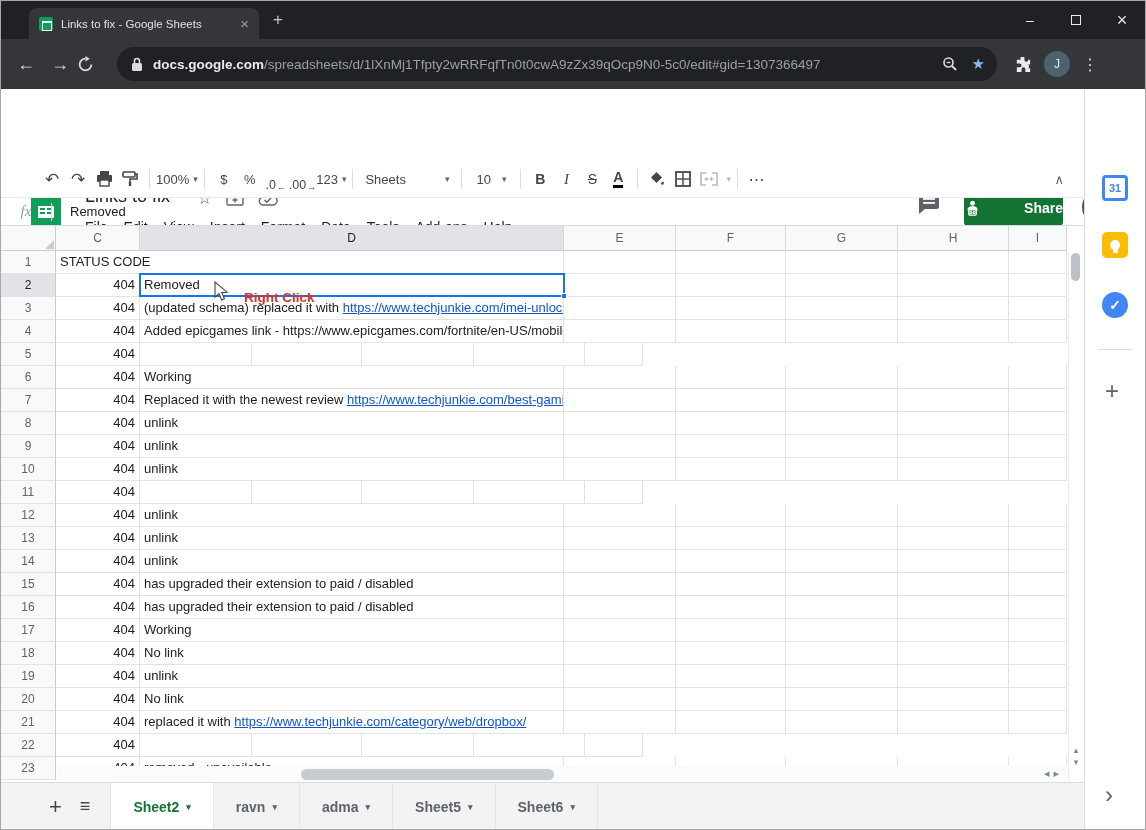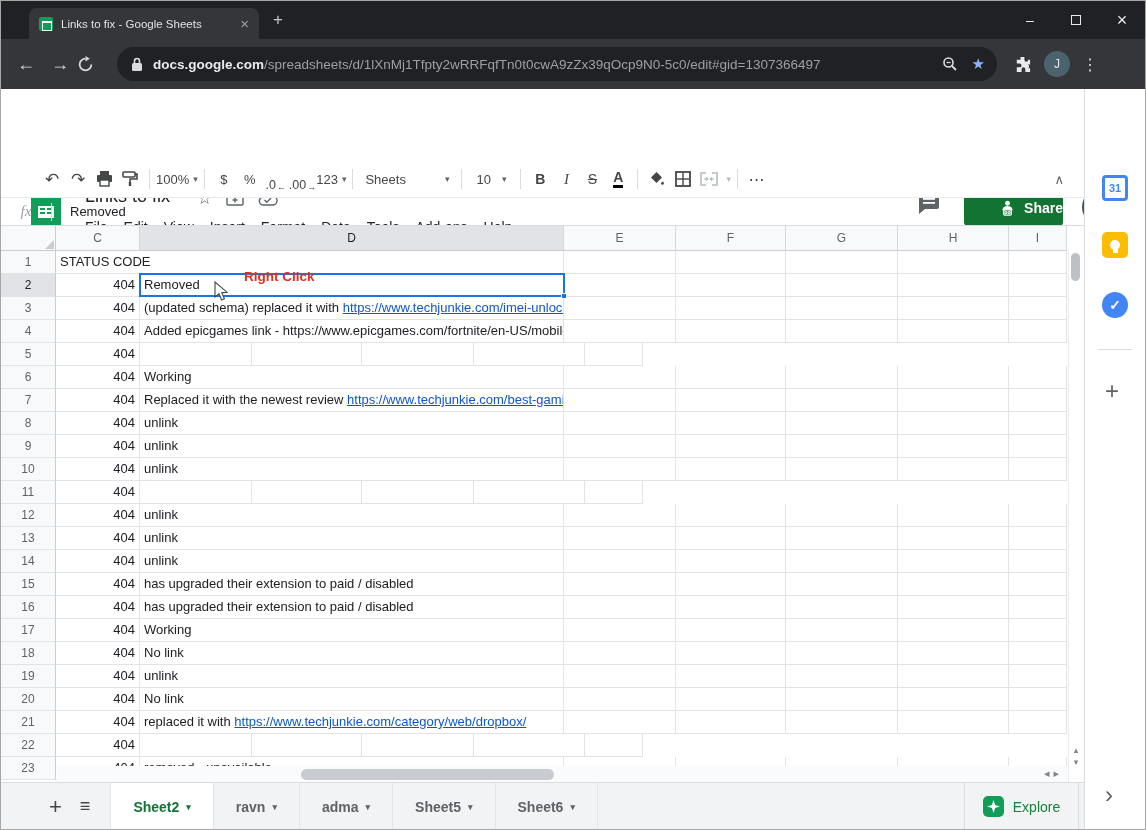--- a/index.html
+++ b/index.html
@@ -34,21 +34,21 @@
 
   
   .sheader { position:absolute; top:88px; left:0; width:1085px; height:72px; background:#fff; }
   .slogo { position:absolute; left:30px; top:99px; }
   .doc-title { position:absolute; left:84px; top:97px; font-size:18px; color:#202124; }
   .title-icons { position:absolute; left:196px; top:99px; display:flex; gap:14px; align-items:center; color:#5f6368; }
   .star-outline { font-size:17px; }
   .menu-bar { position:absolute; left:76px; top:127px; display:flex; }
   .menu-item { font-size:14px; color:#202124; padding:3px 8px; border-radius:3px; }
   .comment-btn { position:absolute; left:916px; top:104px; }
-  .share-btn { position:absolute; left:963px; top:100px; width:99px; height:37px; background:#137333; border-radius:4px; display:flex; align-items:center; justify-content:flex-end; gap:8px; color:#fff; font-size:14px; font-weight:bold; }
+  .share-btn { position:absolute; left:963px; top:100px; width:99px; height:37px; background:#137333; border-radius:4px; display:flex; align-items:center; justify-content:space-between; gap:8px; color:#fff; font-size:14px; font-weight:bold; }
   .avatar-lg { position:absolute; left:1081px; top:99px; width:38px; height:38px; border-radius:50%; background:#44535e; color:#fff; font-size:16px; display:flex; align-items:center; justify-content:center; }
 
   
   .toolbar { position:absolute; top:160px; left:0; width:1085px; height:36px; background:#fff; display:flex; align-items:center; color:#444746; }
   .tbi { display:flex; align-items:center; justify-content:center; height:26px; min-width:26px; border-radius:3px; font-size:14px; }
   .tb-div { width:1px; height:20px; background:#dadce0; margin:0 6px; }
   .tb-caret { font-size:9px; color:#5f6368; margin-left:4px; }
   .tb-text { font-size:13px; }
   .tb-dec { font-size:12.5px; display:flex; align-items:flex-end; }
   .tb-dec small { font-size:9px; margin-left:1px; }
@@ -77,21 +77,21 @@
   .rh.sel { background:#e1e3e6; color:#202124; }
   .gc { flex:none; border-right:1px solid #e1e3e6; border-bottom:1px solid #e1e3e6; font-size:13px; line-height:22px; color:#202124; padding-left:4px; white-space:nowrap; overflow:hidden; }
   .gc.num { text-align:right; padding-right:4px; padding-left:0; }
   .gc.c-col { width:84px; }
   .gc.d-col { width:424px; }
   .gc.lbl { overflow:visible; position:relative; z-index:1; }
   .lnk { color:#1155cc; text-decoration:underline; }
 
   .sel-overlay { position:absolute; left:138px; top:47px; width:426px; height:24px; border:2px solid #1a73e8; pointer-events:none; z-index:3; }
   .fill-handle { position:absolute; right:-4px; bottom:-4px; width:6px; height:6px; background:#1a73e8; border:1px solid #fff; }
-  .annotation { position:absolute; left:243px; top:43px; font-size:13.5px; font-weight:bold; color:#e0301e; z-index:4; }
+  .annotation { position:absolute; left:243px; top:64px; font-size:13.5px; font-weight:bold; color:#e0301e; z-index:4; }
   .cursor { position:absolute; left:213px; top:55px; z-index:5; }
 
   
   .vscroll { position:absolute; top:250px; left:1067px; width:14px; height:531px; background:#fff; border-left:1px solid #ececec; z-index:4; }
   .vthumb { position:absolute; top:2px; left:2px; width:9px; height:28px; background:#bdc1c6; border-radius:5px; }
   .vs-arrows { position:absolute; bottom:14px; left:0; width:14px; text-align:center; color:#80868b; font-size:9px; line-height:12px; }
   .hscroll { position:absolute; top:765px; left:56px; width:1010px; height:16px; background:#fafbfc; z-index:4; display:flex; align-items:center; }
   .hthumb { position:absolute; left:244px; top:3px; width:253px; height:11px; background:#c8ccd0; border-radius:6px; }
   .hs-btns { position:absolute; right:4px; top:1px; color:#80868b; font-size:11px; letter-spacing:4px; }
 
@@ -592,28 +592,20 @@
         </div>
         <div class="sheet-tab">
           <span class="st-label">Sheet5</span>
           <span class="st-caret">▾</span>
         </div>
         <div class="sheet-tab">
           <span class="st-label">Sheet6</span>
           <span class="st-caret">▾</span>
         </div>
       </div>
-    <div class="explore">
-      <span class="explore-ic">
-        <svg width="13" height="13" viewBox="0 0 13 13">
-            <path d="M6.5 0 L8.1 4.9 L13 6.5 L8.1 8.1 L6.5 13 L4.9 8.1 L0 6.5 L4.9 4.9 z" fill="#fff"></path>
-          </svg>
-      </span>
-      <span class="explore-label">Explore</span>
-    </div>
   </div>
 
   <div class="sidebar">
     <div class="sb-ic cal-ic">31</div>
     <div class="sb-ic keep-ic">
         <span class="keep-bulb"></span>
       </div>
     <div class="sb-ic tasks-ic">✓</div>
     <div class="sb-div"></div>
     <div class="sb-plus">+</div>

